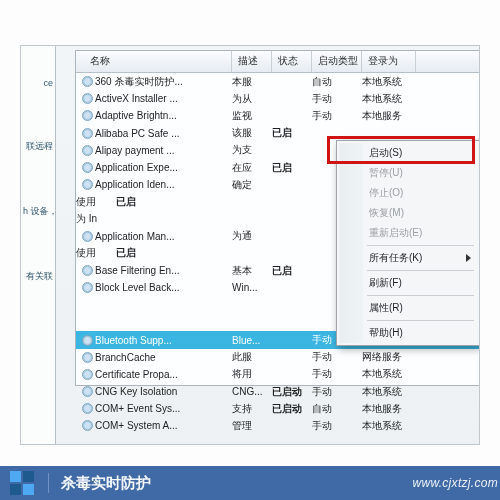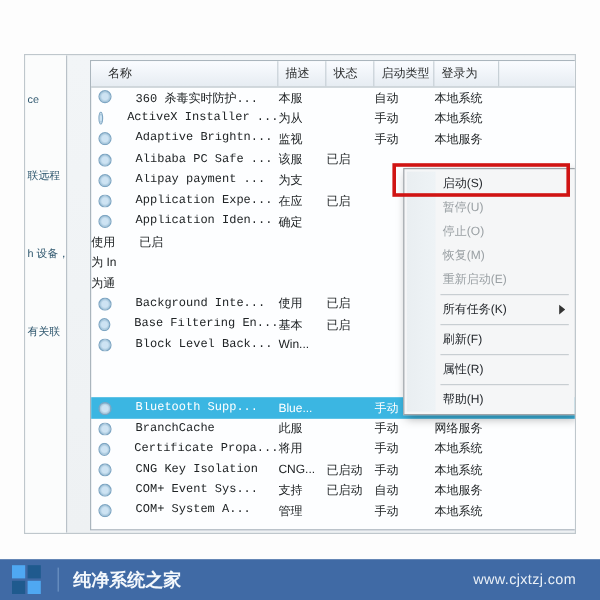--- a/index.html
+++ b/index.html
@@ -24,28 +24,29 @@
   }
   .left-cut {
     position: absolute;
     left: 0; top: 0;
     width: 35px; height: 100%;
     background: #fbfcfc;
     border-right: 1px solid #b9c1c8;
     padding-top: 6px;
     font-size: 9px;
     color: #2f576e;
+    text-align: right;
   }
   .left-cut div { padding: 26px 2px; white-space: nowrap; }
   .panel {
     position: absolute;
     left: 54px;
     top: 4px;
     width: 420px;
-    height: 392px;
+    height: 336px;
     background: #fdfeff;
     border: 1px solid #aab5bd;
   }
   .headers {
     display: flex;
     background: linear-gradient(180deg,#fafcff,#e6ecf2);
     height: 22px;
     border-bottom: 1px solid #b7c0c7;
   }
   .headers div {
@@ -67,33 +68,33 @@
     font-size: 10px;
     color: #202426;
     border-bottom: 0;
     white-space: nowrap;
   }
   .row .c-name {
     width: 156px;
     padding-left: 6px;
     overflow: hidden;
     display: flex;
-    gap: 20px;
-    font-family: Liberation Mono, monospace;
+    align-items: center;
+    gap: 2px;
   }
   .row .c-name .gear {
     display:inline-block;
     width:11px;height:11px;
     border:1px solid #7ea6c3;
     border-radius:50%;
     position:relative;
     background: radial-gradient(circle,#cde3f3 40%,#a8c8dd 65%,#e9f2f8 100%);
   }
   .row .c-desc { width: 40px; overflow:hidden; }
-  .row .c-status { width: 40px; overflow:hidden; }
+  .row .c-status { width: 40px; overflow:hidden;font-weight:bold; }
   .row .c-starttype { width: 50px; overflow:hidden; }
   .row .c-logon { width: 54px; overflow:hidden; }
   .row.sel { background: #3bb6e2; color: #fff; margin-top: 35px; }
   .rows { position: relative; }
   .context-menu {
     position: absolute;
     left: 315px;
     top: 94px;
     width: 144px;
     background: #f5f6f7;
@@ -149,21 +150,21 @@
     align-items: center;
     gap: 6px;
     padding-left: 10px;
     font-size: 15px;
   }
   .footer .squares { display:flex; flex-wrap:wrap; width:26px; gap:2px; }
   .footer .sq { width:11px; height:11px; background:#4fa8f2; }
   .footer .sq.d { background:#1f5a8e; }
   .footer .sep { width:1px; height:20px; background:#6e93c4; margin:0 6px; }
   .footer .brand { font-weight:bold; }
-  .footer .url { margin-left:auto; margin-right:20px; font-size:12px; opacity:.95; letter-spacing:.3px; }
+  .footer .url { margin-left:auto; margin-right:2px; font-size:12px; opacity:.95; letter-spacing:.3px;font-style:italic; }
 </style>
 </head>
 <body>
 
 <div class="photo-wrap">
   <div class="left-cut">
     <div>ce</div>
     <div>联远程</div>
     <div>h 设备，</div>
     <div>有关联</div>
@@ -253,30 +254,30 @@
           <div class="c-starttype"></div>
           <div class="c-logon"></div>
         </div>
         <div class="row">
           <div class="c-desc">为 In</div>
           <div class="c-status"></div>
           <div class="c-starttype"></div>
           <div class="c-logon"></div>
         </div>
         <div class="row">
+          <div class="c-name">
+            <span class="gear"></span>
+            <span>Application Man...</span>
+          </div>
           <div class="c-desc">为通</div>
           <div class="c-status"></div>
           <div class="c-starttype"></div>
           <div class="c-logon"></div>
         </div>
         <div class="row">
-          <div class="c-name">
-            <span class="gear"></span>
-            <span>Background Inte...</span>
-          </div>
           <div class="c-desc">使用</div>
           <div class="c-status">已启</div>
           <div class="c-starttype"></div>
           <div class="c-logon"></div>
         </div>
         <div class="row">
           <div class="c-name">
             <span class="gear"></span>
             <span>Base Filtering En...</span>
           </div>
@@ -379,15 +380,15 @@
 </div>
 
 <div class="footer">
   <div class="squares">
     <div class="sq"></div>
       <div class="sq d"></div>
       <div class="sq d"></div>
       <div class="sq"></div>
   </div>
   <div class="sep"></div>
-  <span class="brand">纯净系统之家</span>
+  <span class="brand">杀毒实时防护</span>
   <span class="url">www.cjxtzj.com</span>
 </div>
 
 </body></html>

